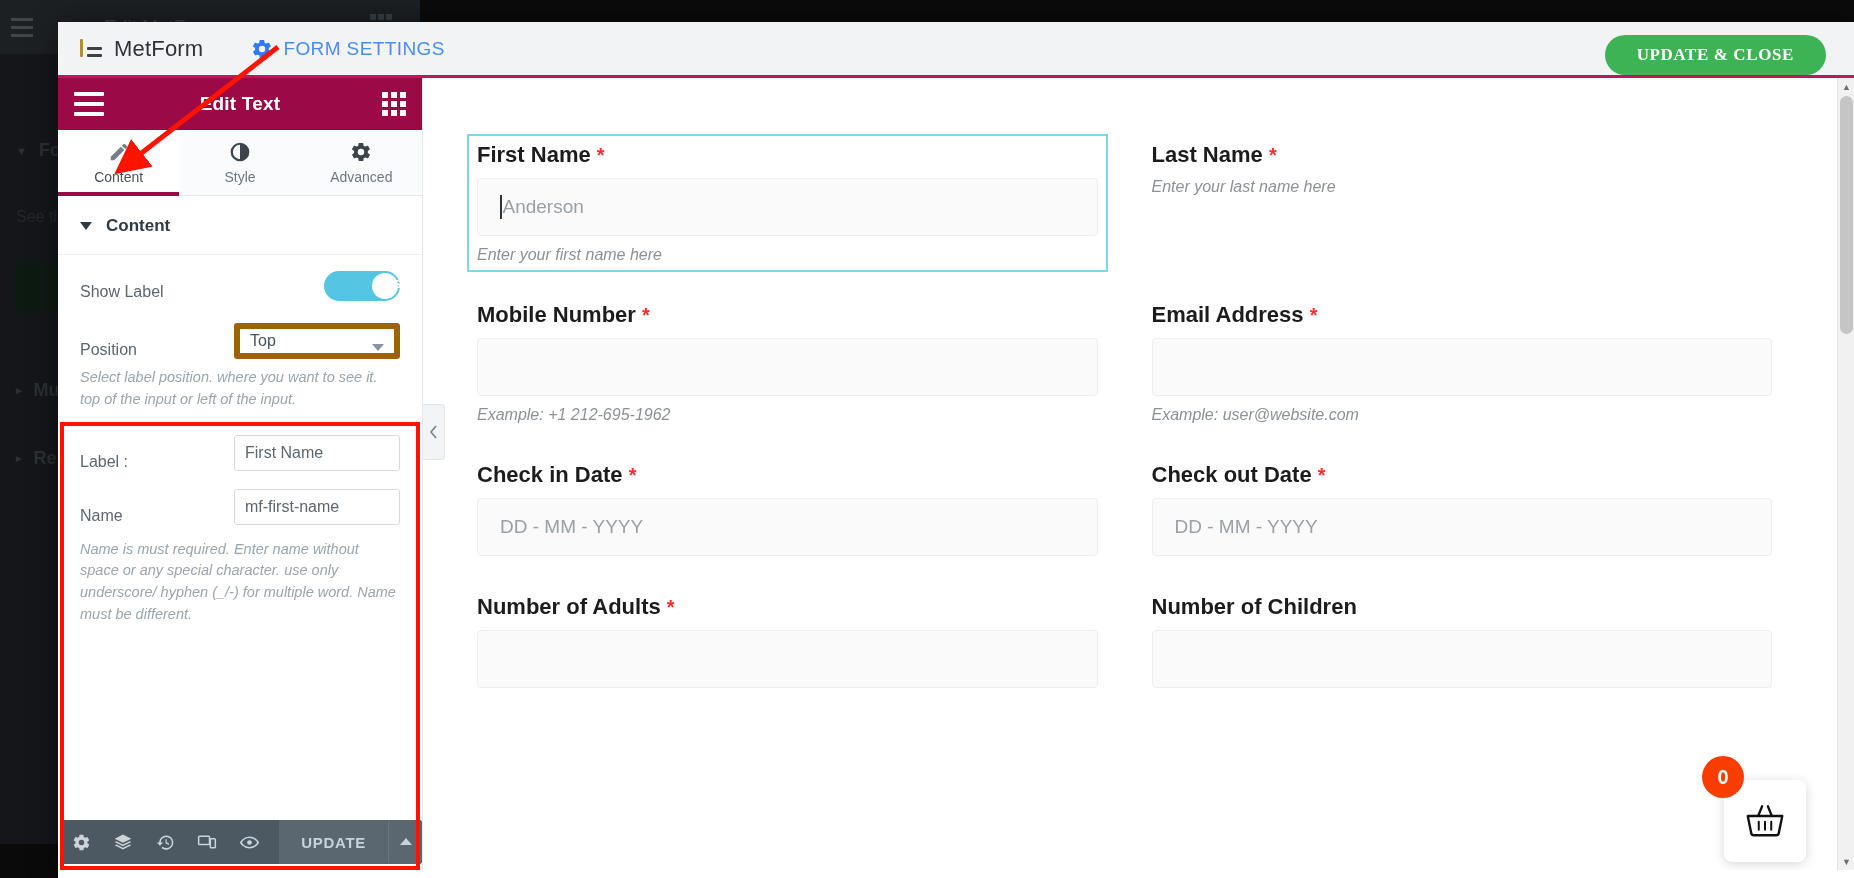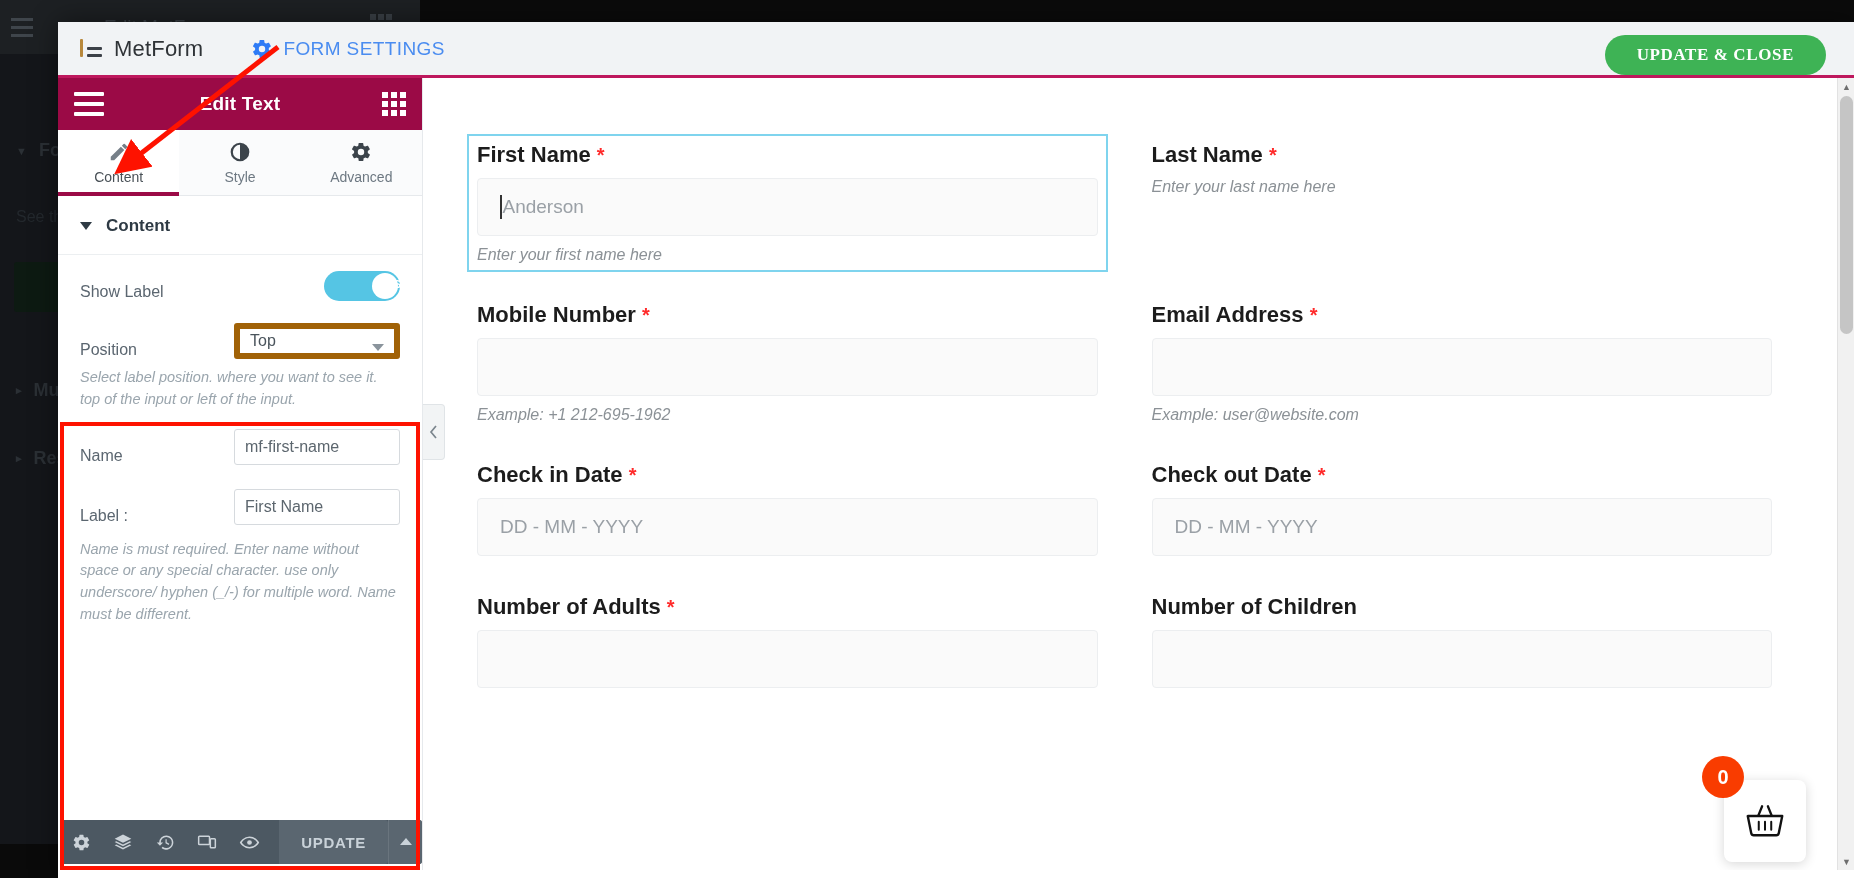--- a/index.html
+++ b/index.html
@@ -423,28 +423,28 @@
 
         <div class="el-row" style="padding-top:22px">
           <span class="el-row-label">Position</span>
           <div class="el-select">
             <span>Top</span>
             <span class="caret"></span>
           </div>
         </div>
         <div class="el-desc">Select label position. where you want to see it. top of the input or left of the input.</div>
 
+        <div class="el-row" style="padding-top:24px">
+          <span class="el-row-label">Label :</span>
+          <input class="el-input" type="text" value="First Name" style="">
+        </div>
+
         <div class="el-row" style="padding-top:18px">
           <span class="el-row-label">Name</span>
           <input class="el-input" type="text" value="mf-first-name" style="">
-        </div>
-
-        <div class="el-row" style="padding-top:24px">
-          <span class="el-row-label">Label :</span>
-          <input class="el-input" type="text" value="First Name" style="">
         </div>
         <div class="el-desc" style="padding-top:14px">Name is must required. Enter name without space or any special character. use only underscore/ hyphen (_/-) for multiple word. Name must be different.</div>
 
         <div class="el-redbox"></div>
       </div>
 
       <div class="el-footer">
         <div class="fi">
           <svg width="19" height="19" viewBox="0 0 24 24">
               <path fill="#ccd3d9" d="M19.4 13a7.9 7.9 0 0 0 .1-1 7.9 7.9 0 0 0-.1-1l2.1-1.6a.5.5 0 0 0 .1-.6l-2-3.5a.5.5 0 0 0-.6-.2l-2.5 1a7.3 7.3 0 0 0-1.7-1l-.4-2.6a.5.5 0 0 0-.5-.4h-4a.5.5 0 0 0-.5.4l-.4 2.6a7.3 7.3 0 0 0-1.7 1l-2.5-1a.5.5 0 0 0-.6.2l-2 3.5a.5.5 0 0 0 .1.6L4.5 11a8 8 0 0 0 0 2l-2.1 1.6a.5.5 0 0 0-.1.6l2 3.5a.5.5 0 0 0 .6.2l2.5-1a7.3 7.3 0 0 0 1.7 1l.4 2.6a.5.5 0 0 0 .5.4h4a.5.5 0 0 0 .5-.4l.4-2.6a7.3 7.3 0 0 0 1.7-1l2.5 1a.5.5 0 0 0 .6-.2l2-3.5a.5.5 0 0 0-.1-.6zM12 15.5A3.5 3.5 0 1 1 15.5 12 3.5 3.5 0 0 1 12 15.5z"></path>

